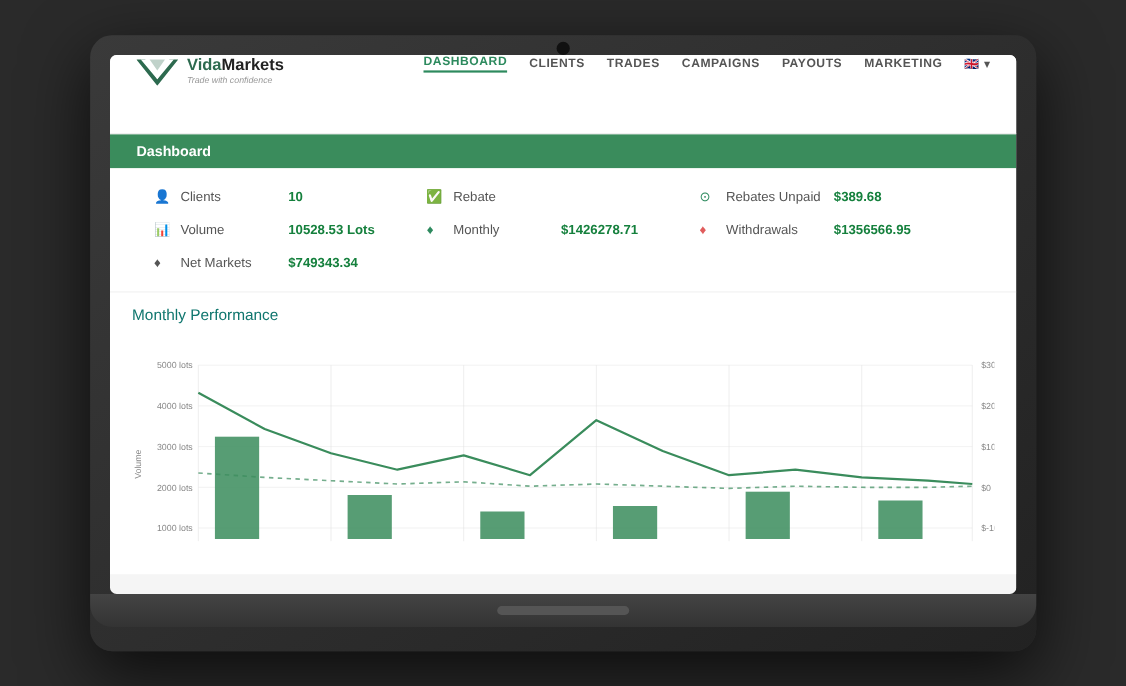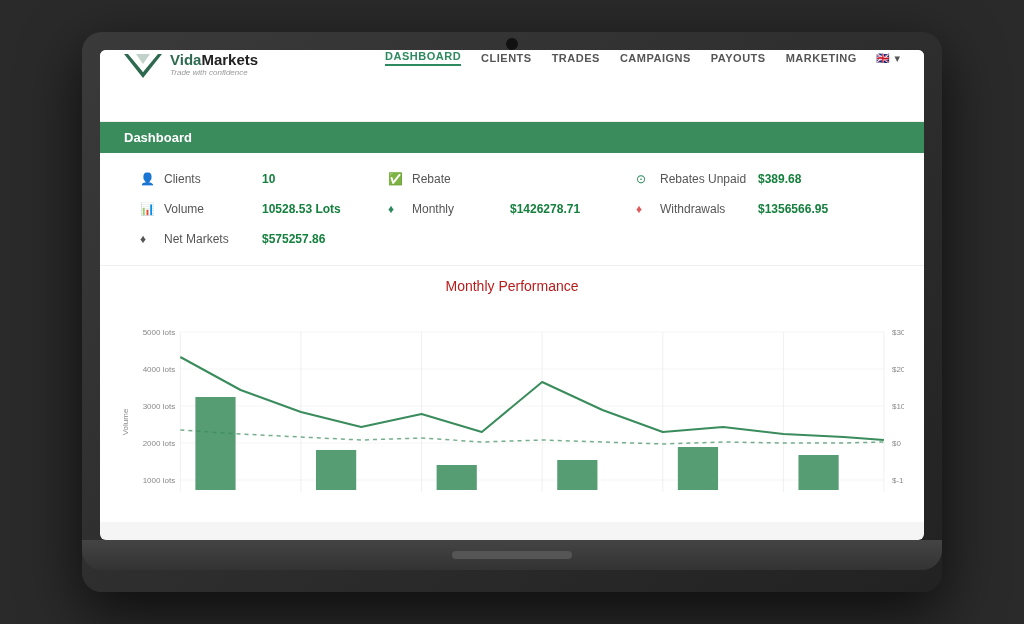--- a/index.html
+++ b/index.html
@@ -175,23 +175,23 @@
     .stat-icon.red { color: #e05c5c; }
 
     
     .chart-section {
       background: #fff;
       padding: 12px 20px 0 20px;
       flex: 1;
     }
 
     .chart-title {
-      text-align: center;
+      text-align: left;
       font-size: 14px;
-      color: #b91c1c;
+      color: #0f766e;
       margin-bottom: 22px;
     }
 
     .chart-container {
       position: relative;
       width: 100%;
       height: 200px;
       margin-top: 28px;
     }
 
@@ -278,21 +278,21 @@
 
             <div class="stat-row">
               <span class="stat-icon red">♦</span>
               <span class="stat-label">Withdrawals</span>
               <span class="stat-value">$1356566.95</span>
             </div>
 
             <div class="stat-row">
               <span class="stat-icon">♦</span>
               <span class="stat-label">Net Markets</span>
-              <span class="stat-value">$575257.86</span>
+              <span class="stat-value">$749343.34</span>
             </div>
 
             <div></div>
             <div></div>
           </div>
         </div>
 
         <div class="chart-section">
           <div class="chart-title">Monthly Performance</div>
 

